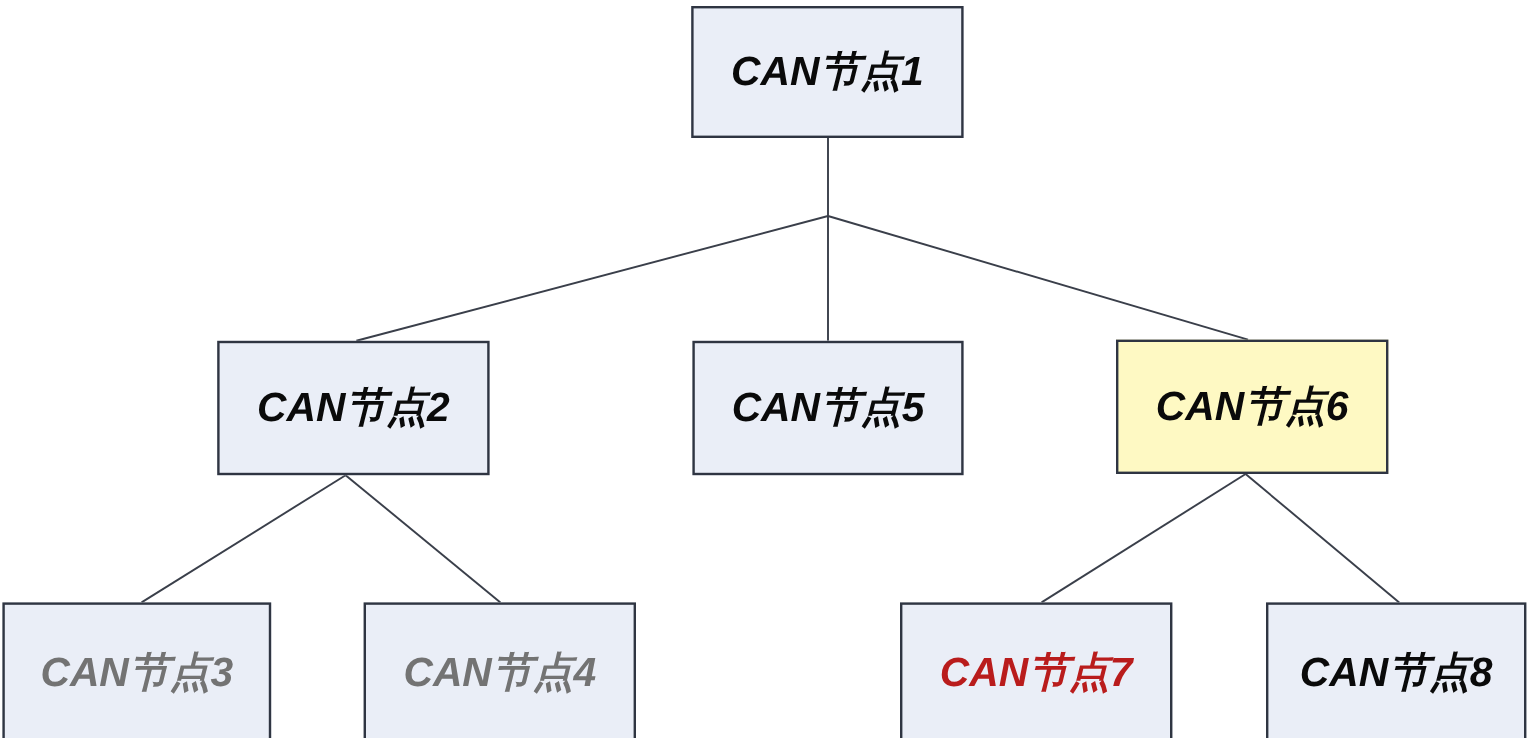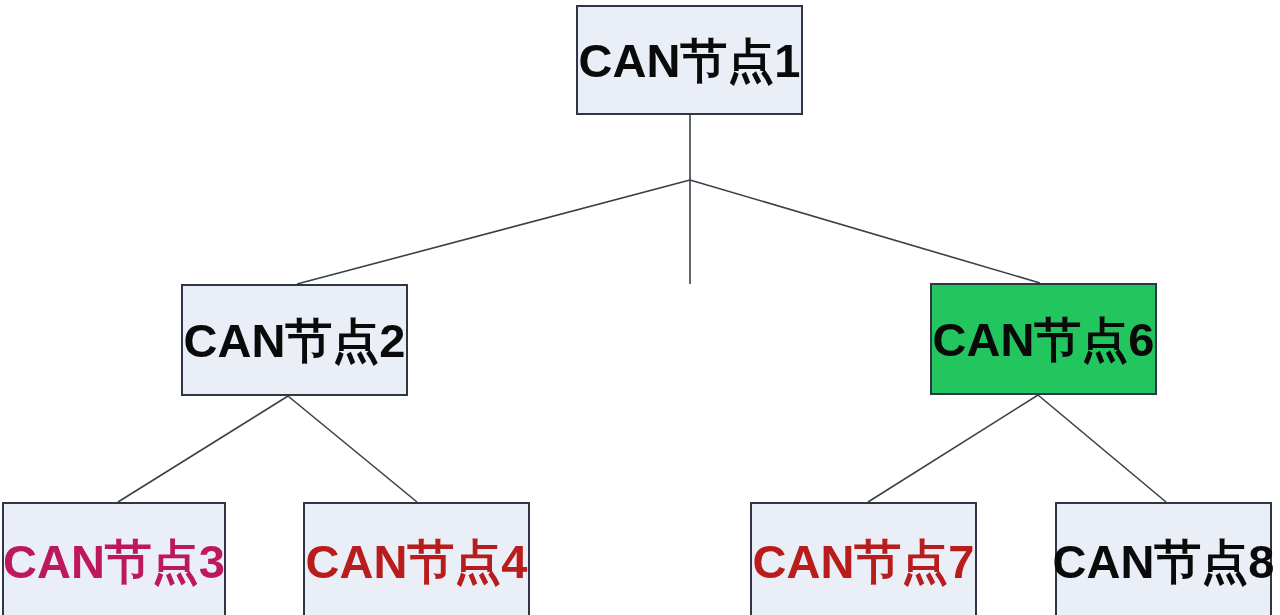--- a/index.html
+++ b/index.html
@@ -26,26 +26,27 @@
   .node {
     position: absolute;
     box-sizing: border-box;
     background: #eaeef7;
     border: 2px solid #2f3542;
     display: flex;
     align-items: center;
     justify-content: center;
   }
   .node-label {
-    font-size: 47px;
+    font-size: 34px;
     font-weight: 700;
     color: #0a0a0a;
     letter-spacing: 0px;
     white-space: nowrap;
     line-height: 1;
+    font-style: italic;
   }
   .watermark {
     position: absolute;
     font-size: 21px;
     font-weight: 400;
     color: #c3d6bb;
     white-space: nowrap;
     letter-spacing: 0.3px;
   }
 </style>
@@ -68,31 +69,34 @@
   </svg>
 
   <div class="node" style="left: 576px; top: 5px; width: 227px; height: 110px; background: rgb(234, 238, 247); border-color: rgb(47, 53, 66);">
     <span class="node-label" style="color: rgb(10, 10, 10);">CAN节点1</span>
   </div>
 
   <div class="node" style="left: 181px; top: 284px; width: 227px; height: 112px; background: rgb(234, 238, 247); border-color: rgb(47, 53, 66); justify-content: center;">
     <span class="node-label" style="color: rgb(10, 10, 10);">CAN节点2</span>
   </div>
 
+  <div class="node" style="left: 577px; top: 284px; width: 226px; height: 112px; background: rgb(234, 238, 247); border-color: rgb(47, 53, 66);">
+    <span class="node-label" style="color: rgb(10, 10, 10);">CAN节点5</span>
+  </div>
 
-  <div class="node" style="left: 930px; top: 283px; width: 227px; height: 112px; background: #22c55e; border-color: rgb(47, 53, 66);">
+  <div class="node" style="left: 930px; top: 283px; width: 227px; height: 112px; background: #fef9c3; border-color: rgb(47, 53, 66);">
     <span class="node-label" style="color: rgb(10, 10, 10);">CAN节点6</span>
   </div>
 
   <div class="node" style="left: 2px; top: 502px; width: 224px; height: 118px; background: rgb(234, 238, 247); border-color: rgb(47, 53, 66);">
-    <span class="node-label" style="color: #be185d;">CAN节点3</span>
+    <span class="node-label" style="color: #737373;">CAN节点3</span>
   </div>
 
   <div class="node" style="left: 303px; top: 502px; width: 227px; height: 118px; background: rgb(234, 238, 247); border-color: rgb(47, 53, 66);">
-    <span class="node-label" style="color: #b91c1c;">CAN节点4</span>
+    <span class="node-label" style="color: #737373;">CAN节点4</span>
   </div>
 
   <div class="node" style="left: 750px; top: 502px; width: 227px; height: 118px; background: rgb(234, 238, 247); border-color: rgb(47, 53, 66);">
     <span class="node-label" style="color: #b91c1c;">CAN节点7</span>
   </div>
 
   <div class="node" style="left: 1055px; top: 502px; width: 217px; height: 118px; background: rgb(234, 238, 247); border-color: rgb(47, 53, 66);">
     <span class="node-label" style="color: rgb(10, 10, 10);">CAN节点8</span>
   </div>
 

